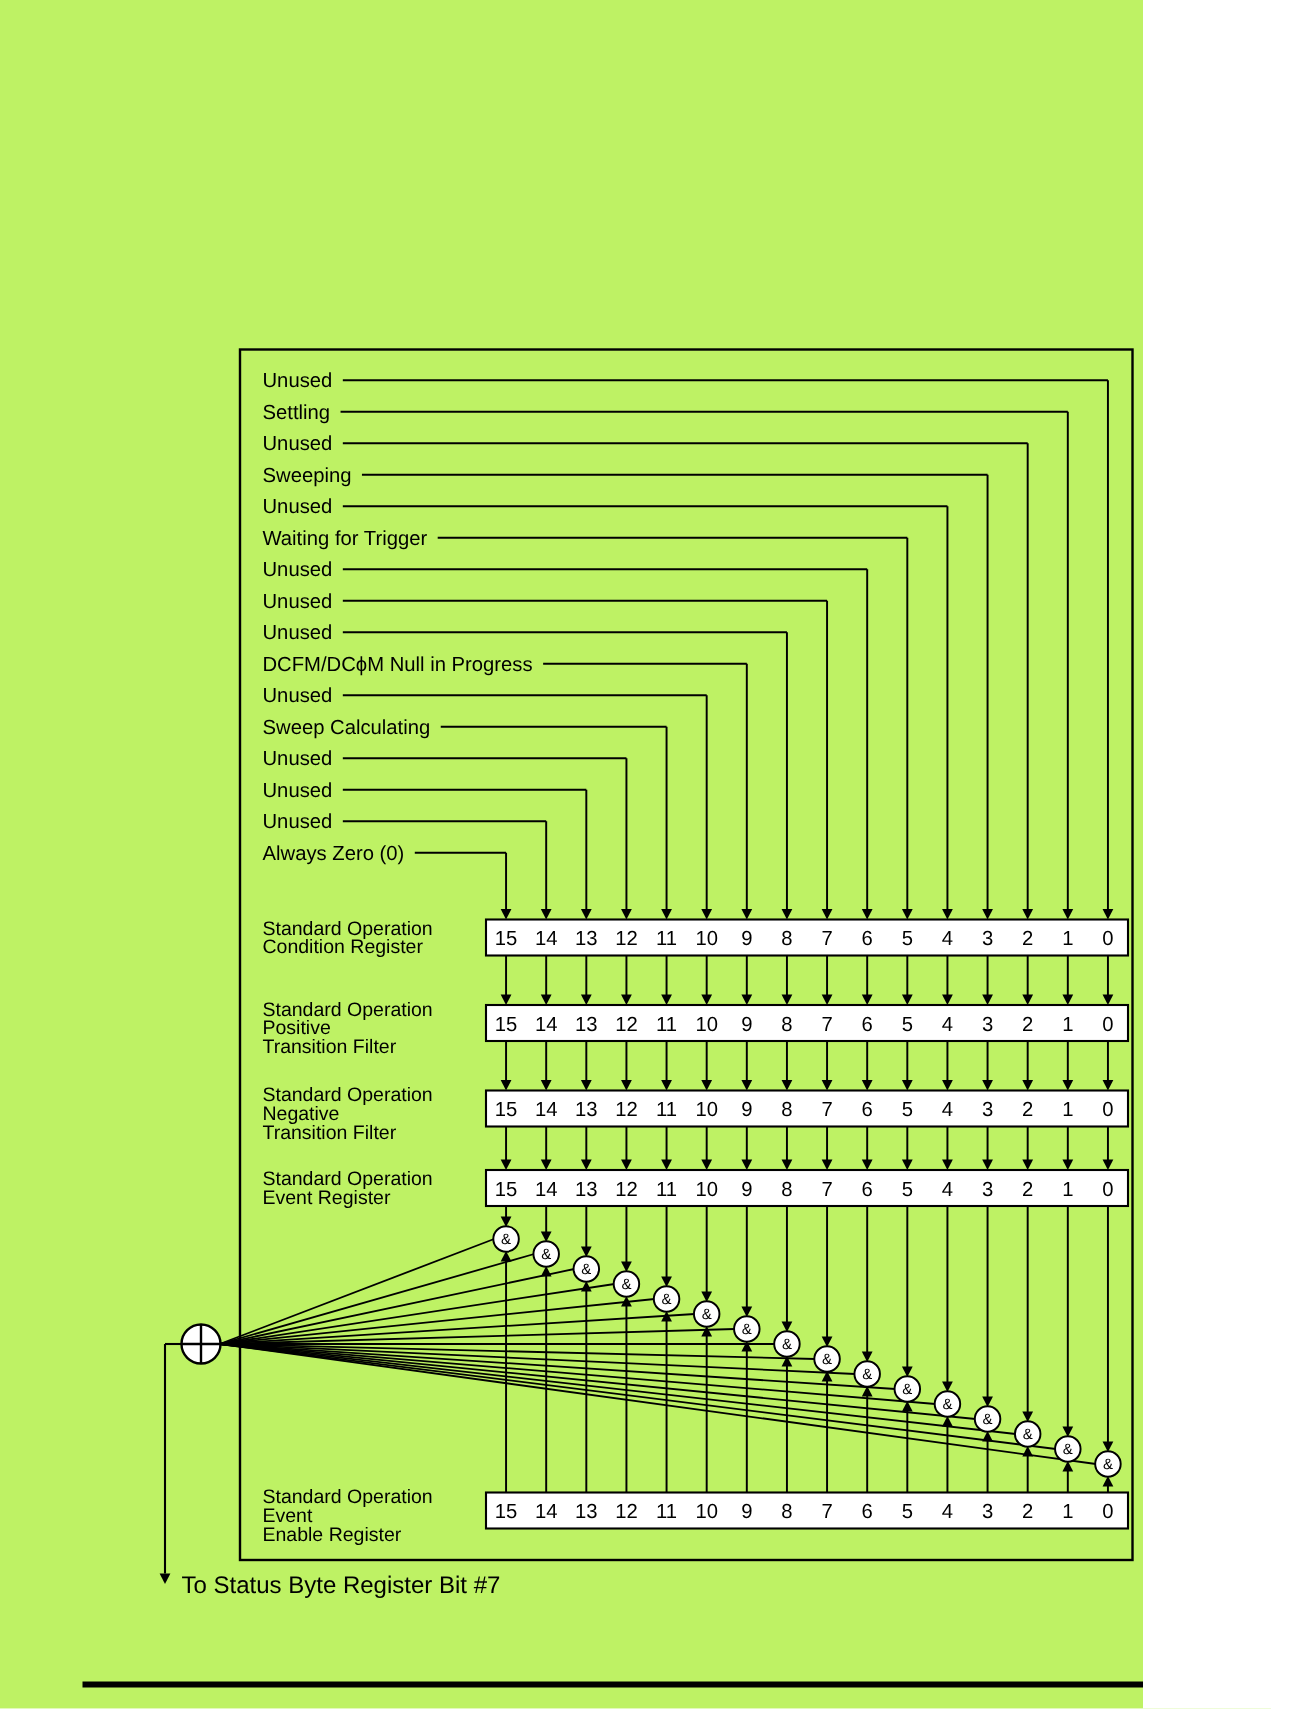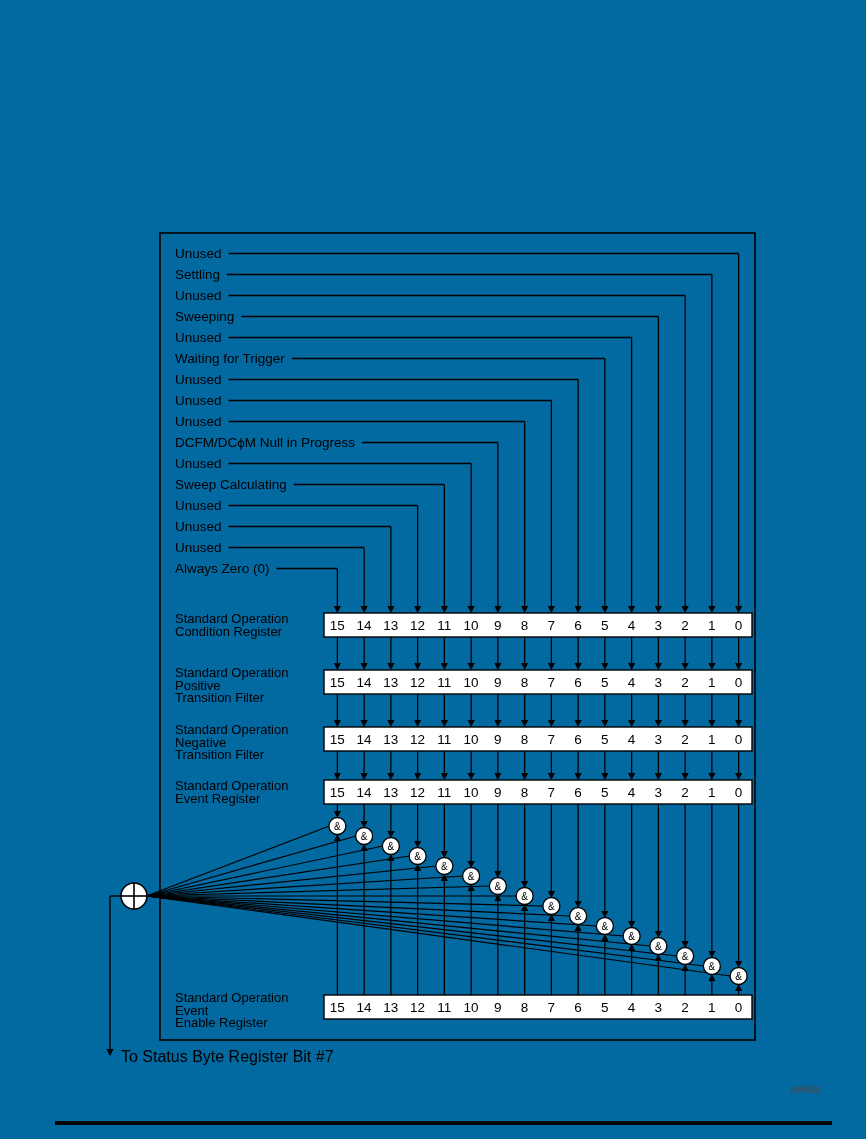--- a/index.html
+++ b/index.html
@@ -2,23 +2,23 @@
 <html><head>
 <meta charset="utf-8">
 <style>
   html, body {
     margin: 0;
     padding: 0;
     background: #ffffff;
   }
   .page {
     position: relative;
-    width: 866px;
+    width: 762px;
     height: 1139px;
-    background: #0369a1;
+    background: #bef264;
     overflow: hidden;
     font-family: "Liberation Sans", sans-serif;
   }
   svg {
     display: block;
     font-family: "Liberation Sans", sans-serif;
   }
 </style>
 </head>
 <body>

